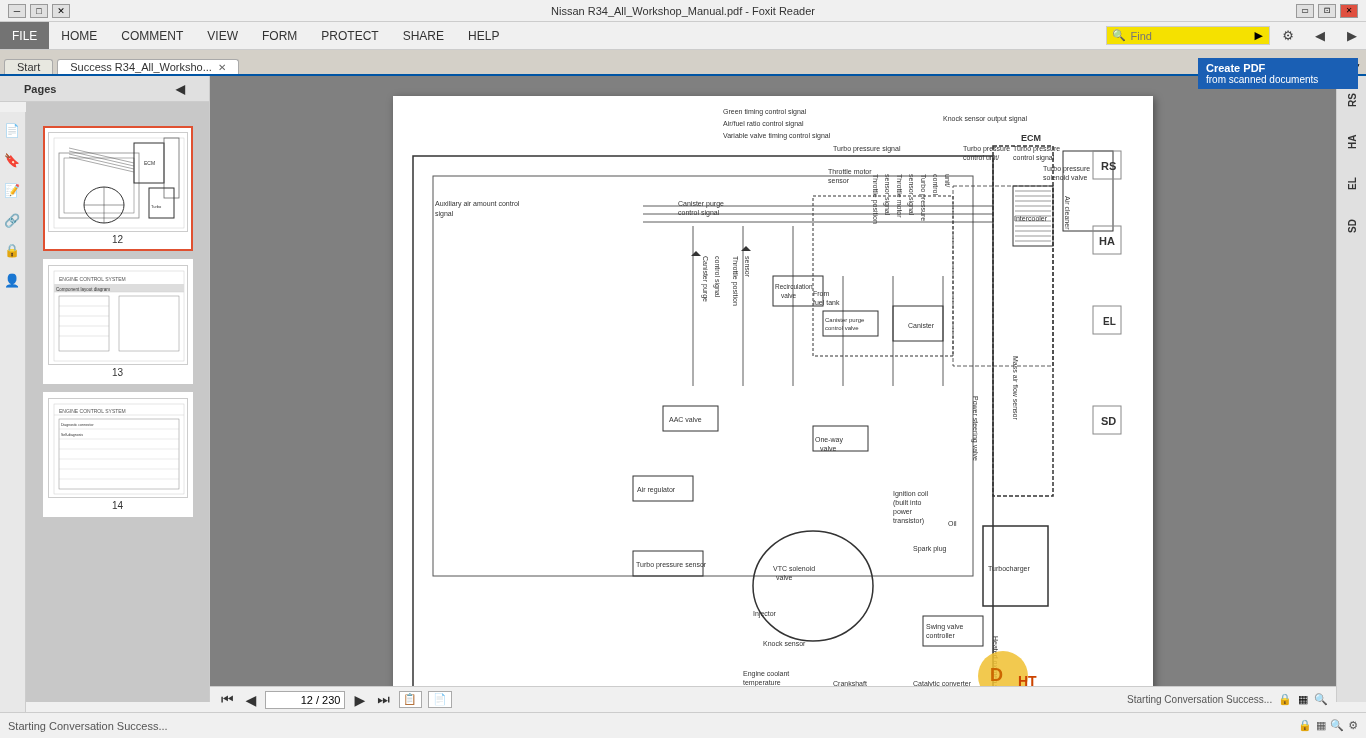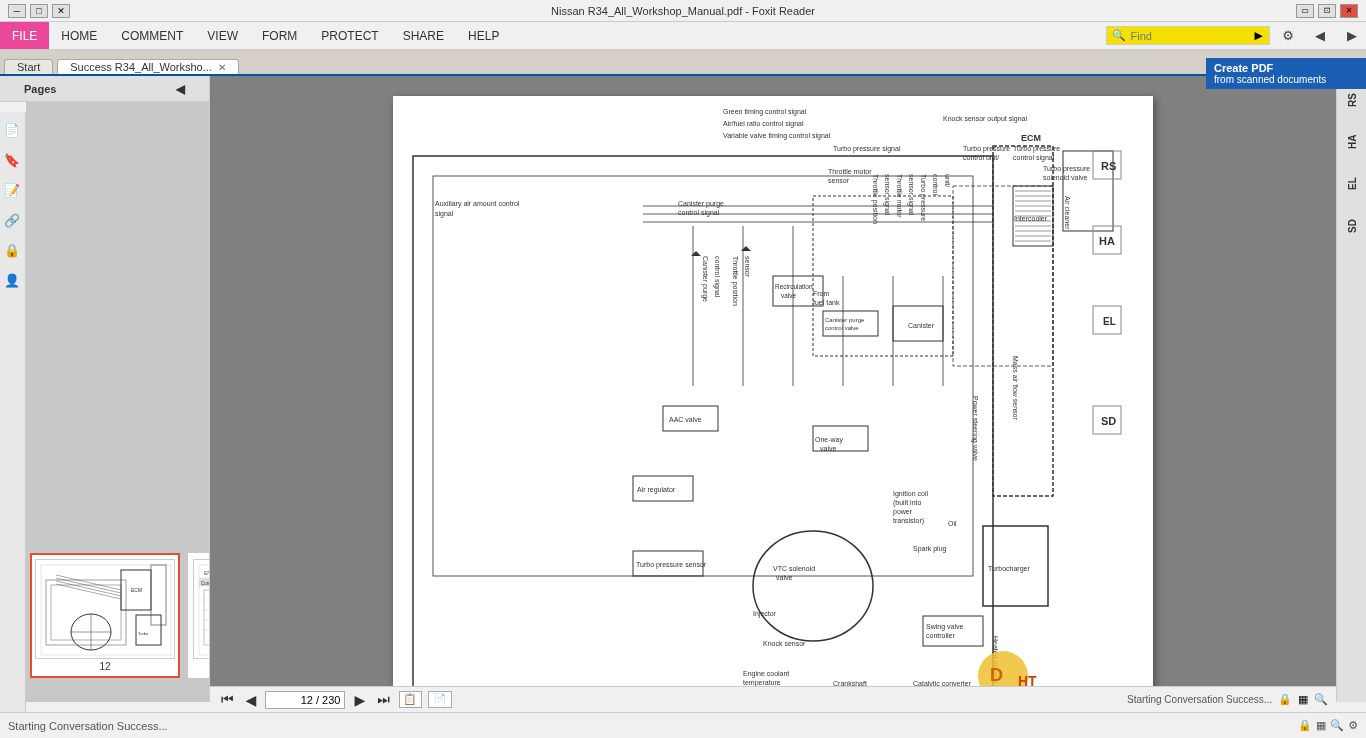--- a/index.html
+++ b/index.html
@@ -28,37 +28,37 @@
     }
     .menu-item {
       padding: 4px 12px;
       cursor: pointer;
       font-size: 12px;
       color: #333;
       height: 100%;
       display: flex;
       align-items: center;
     }
-    .menu-item.active { background: #ec4899; color: white; }
+    .menu-item.active { background: #737373; color: white; }
     .toolbar-btn {
       width: 28px; height: 28px;
       display: flex; align-items: center; justify-content: center;
       cursor: pointer;
       border: 1px solid transparent;
       border-radius: 2px;
       font-size: 14px;
       color: #444;
     }
     .toolbar-right { margin-left: auto; display: flex; align-items: center; gap: 4px; }
 
     
     #create-pdf-banner {
       position: absolute;
       top: 58px;
-      right: 0;
+      right: 8px;
       background: #1a5fb4;
       color: white;
       padding: 4px 8px;
       font-size: 11px;
       z-index: 10;
       width: 160px;
       cursor: pointer;
     }
     #create-pdf-banner .banner-title { font-weight: bold; font-size: 11px; }
     #create-pdf-banner .banner-sub { font-size: 10px; }
@@ -134,22 +134,22 @@
       display: flex; align-items: center; justify-content: center;
       cursor: pointer;
       font-size: 13px;
       color: #555;
     }
     #pages-panel {
       margin-left: 26px;
       flex: 1;
       overflow-y: auto;
       display: flex;
-      flex-direction: row;
-      align-items: flex-end;
+      flex-direction: column;
+      align-items: center;
       gap: 8px;
       padding: 24px 4px;
       background: #c8c8c8;
     }
     .page-thumb {
       width: 150px;
       background: white;
       border: 2px solid transparent;
       cursor: pointer;
       display: flex;

